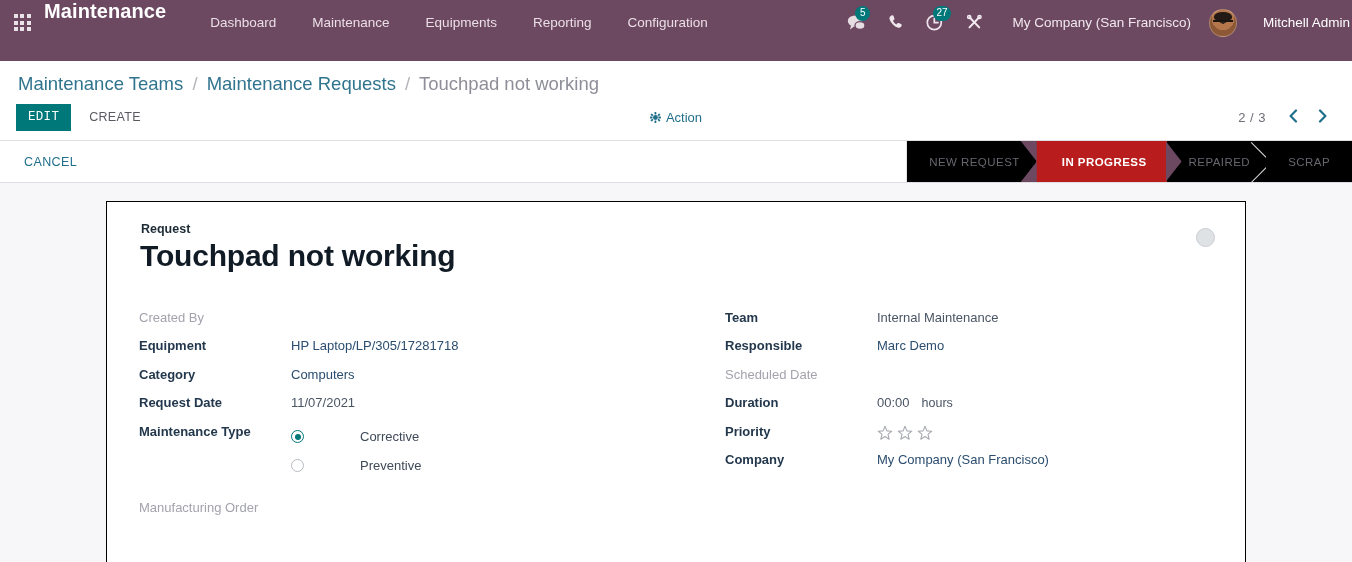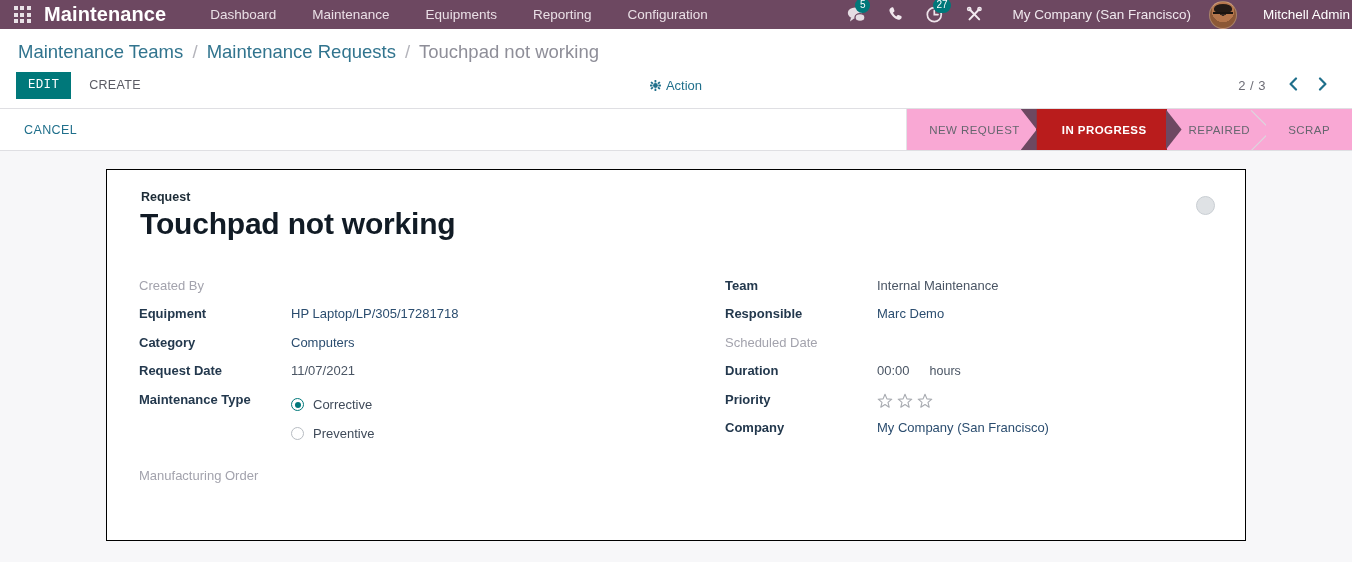--- a/index.html
+++ b/index.html
@@ -8,24 +8,24 @@
     margin: 0; padding: 0;
     width: 1352px; height: 562px;
     overflow: hidden;
     font-family: "Liberation Sans", sans-serif;
     background: #f7f7f9;
     -webkit-font-smoothing: antialiased;
   }
 
   
   .navbar {
-    height: 29px;
+    height: 61px;
     background: #6d4861;
     display: flex;
-    align-items: center;
+    align-items: flex-start;
     position: relative;
     color: #ffffff;
   }
   .apps-toggle {
     width: 44px; height: 45px;
     display: flex; align-items: center; justify-content: center;
     cursor: pointer;
   }
   .apps-grid {
     display: grid;
@@ -233,21 +233,21 @@
     flex: none;
   }
   .stage {
     position: relative;
     display: flex;
     align-items: center;
     font-size: 11.5px;
     letter-spacing: .45px;
     color: #66666f;
     padding: 0 16px 0 22px;
-    background: #f9a8d4;
+    background: #000000;
     cursor: pointer;
     white-space: nowrap;
   }
   .stage .arrow-line {
     position: absolute;
     right: -1px; top: 0;
     width: 18px; height: 100%;
     overflow: hidden;
     pointer-events: none;
   }
@@ -370,26 +370,26 @@
     background: #fff;
   }
   .radio.checked::after {
     content: "";
     position: absolute;
     left: 2.5px; top: 2.5px;
     width: 6px; height: 6px;
     border-radius: 50%;
     background: #00787a;
   }
-  .radio-label { font-size: 13px; color: #3f4a59; }
+  .radio-label { font-size: 13px; color: #3f4a59; margin-left: 47px; }
 
   .stars { display: flex; gap: 4px; padding-top: 2px; }
   .stars svg { cursor: pointer; display: block; }
 
-  .duration-val { display: flex; align-items: baseline; gap: 20px; }
+  .duration-val { display: flex; align-items: baseline; gap: 12px; }
   .duration-unit { font-size: 12.5px; color: #4a5564; }
 
   .mo-row { margin-top: 19px; }
 </style>
 </head>
 <body>
 
 <nav class="navbar">
   <div class="apps-toggle">
     <span class="apps-grid">

